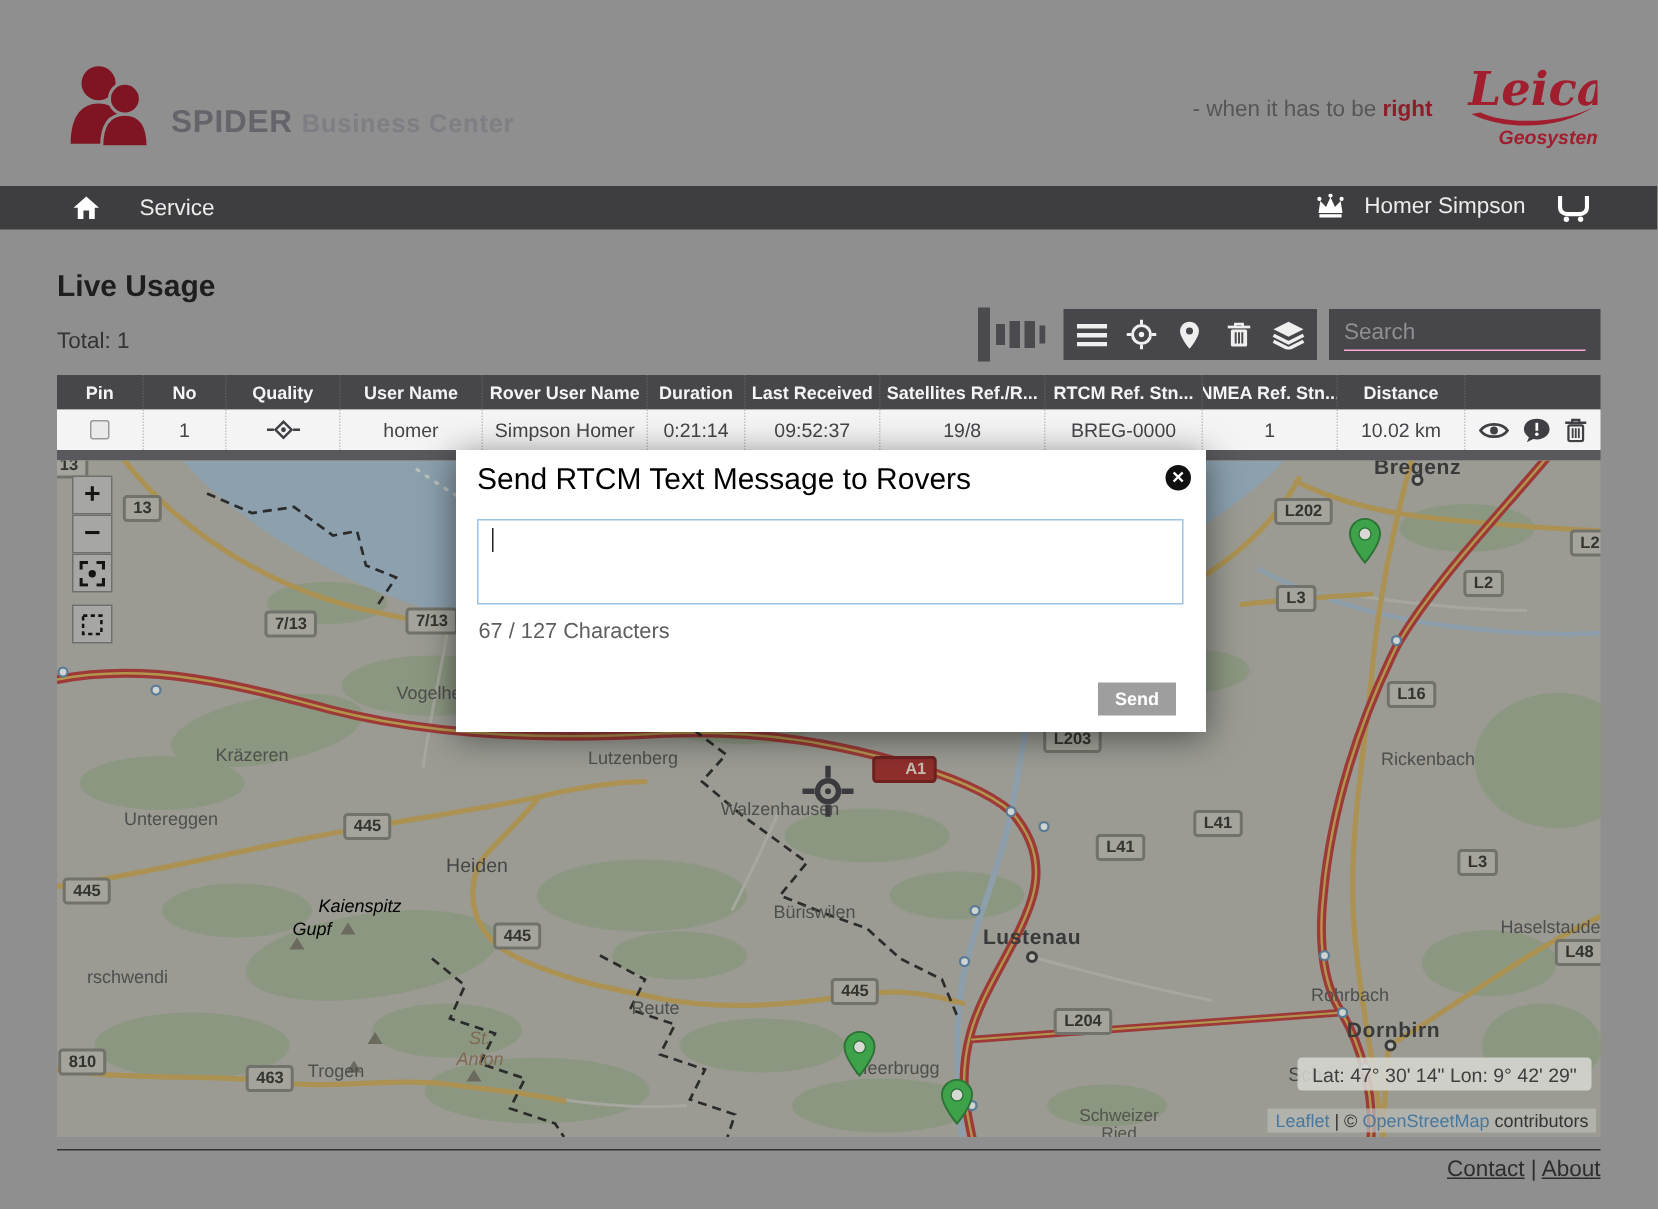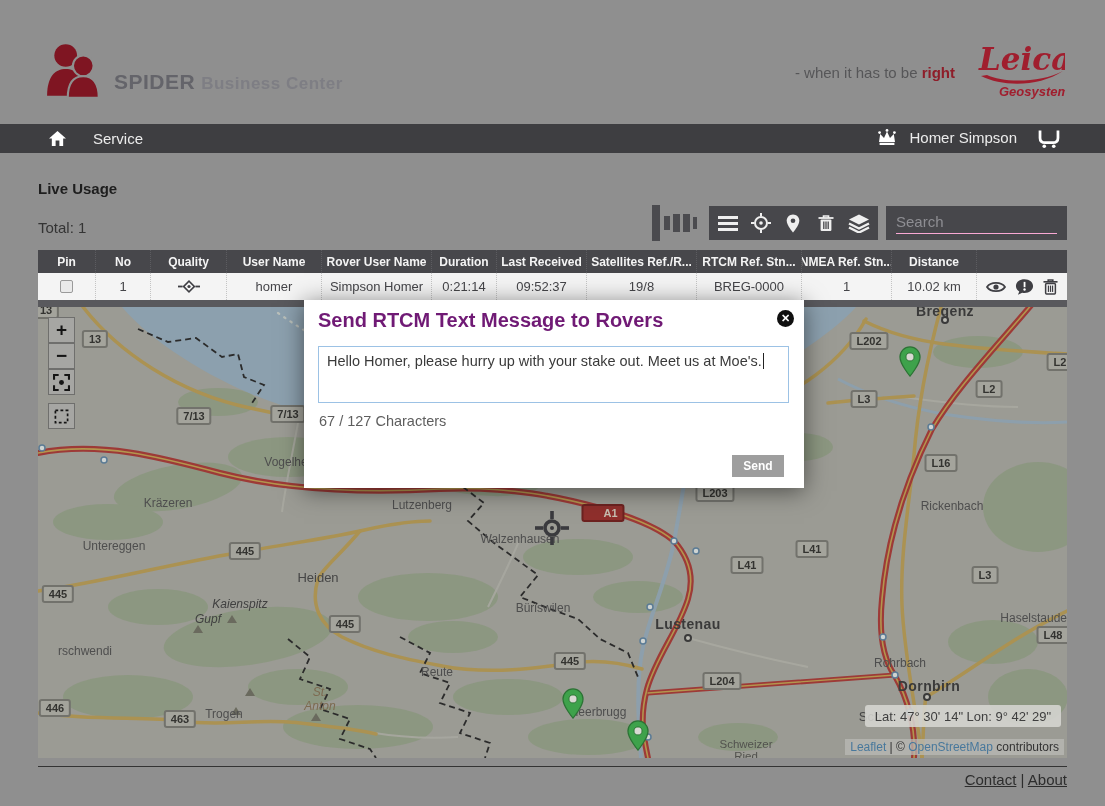--- a/index.html
+++ b/index.html
@@ -17,21 +17,21 @@
   .leica { position:absolute; right:40px; top:38px; width:88px; height:66px; }
 
   
   .nav { position:absolute; left:0; top:124px; width:1105px; height:29px; background:#3e3e41; display:flex; align-items:center; color:#ececec; font-size:15px; }
   .nav .home { margin-left:48px; display:flex; align-items:center; }
   .nav .svc { margin-left:26px; cursor:default;text-align:right; }
   .nav .right { margin-left:auto; display:flex; align-items:flex-start; gap:12px; margin-right:44px; }
   .nav .uname { margin-right:8px; }
 
   
-  .page-title { position:absolute; left:38px; top:180px; font-size:15px; font-weight:bold; color:#1e1e1e; }
+  .page-title { position:absolute; left:38px; top:180px; font-size:20px; font-weight:bold; color:#1e1e1e; }
   .total { position:absolute; left:38px; top:219px; font-size:15px; color:#343434; }
   .bars-ico { position:absolute; left:651px; top:204px; }
   .toolbar { position:absolute; left:709px; top:206px; width:169px; height:34px; background:#47474b; display:flex; align-items:center; justify-content:space-evenly; }
   .tbtn { width:28px; height:28px; display:flex; align-items:center; justify-content:center; cursor:pointer; }
   .searchbox { position:absolute; left:886px; top:206px; width:181px; height:34px; background:#47474b; padding:4px 10px 0 10px; }
   .searchbox input { width:100%; height:24px; background:transparent; border:none; outline:none; border-bottom:1px solid #f9a8d4; color:#d8d8d8; font-size:15px; font-family:"Liberation Sans",sans-serif; }
   .searchbox input::placeholder { color:#8e8e93; }
 
   
   .grid { position:absolute; left:38px; top:250px; width:1029px;border-radius:24px; }
@@ -48,35 +48,35 @@
   .acticons { display:flex; gap:9px; align-items:center; }
   .scrollstrip { position:absolute; left:38px; top:300px; width:1029px; height:7px; background:#59595d; }
 
   
   .map { position:absolute; left:38px; top:307px; width:1029px; height:451px; overflow:hidden; background:#9b9b94; }
   .map svg.base { position:absolute; left:0; top:0; }
   .mlabel { position:absolute; transform:translate(-50%,-50%); white-space:nowrap; font-size:12px; color:#4e4e4e; z-index:3; }
   .mlabel.lg { font-size:14px; font-weight:bold; color:#3a3a3a; letter-spacing:.4px; }
   .mlabel.md { font-size:13px; color:#454545; }
   .mlabel.sm { font-size:11.5px; color:#52524e; }
-  .mlabel.gr { font-style:italic; color:#404040;text-align:center; }
+  .mlabel.gr { font-style:italic; color:#000000;text-align:center; }
   .mlabel.br { font-style:italic; color:#7d6a50; }
   .mbadge { position:absolute; transform:translate(-50%,-50%); background:#a4a49c; border:2px solid #72726c; border-radius:3px; font-size:11px; font-weight:bold; color:#333330; padding:0 5px; line-height:14px; z-index:3; white-space:nowrap; }
   .mbadge.red { background:#8f2f2c; border-color:#6d2220; color:#c6beb0; }
   .mdot { position:absolute; width:8px; height:8px; border:2px solid #3a3a3a; border-radius:50%; background:#b9b9b2; transform:translate(-50%,-50%); z-index:3; }
   .mpin { position:absolute; transform:translate(-50%,-100%); z-index:5; }
   .mcross { position:absolute; transform:translate(-50%,-50%); z-index:4; }
   .mapbtn { position:absolute; left:10px; width:27px; height:26px; background:#a6a6a3; border:1px solid #6f6f6d; color:#141414; font-size:19px; font-weight:bold; display:flex; align-items:center; justify-content:center; z-index:6; cursor:pointer; }
   .latlon { position:absolute; left:827px; top:398px; width:196px; height:22px; background:rgba(214,214,210,.88); border-radius:3px; color:#3e3e3e; font-size:13px; display:flex; align-items:center; justify-content:center; z-index:6; white-space:nowrap; }
   .attrib { position:absolute; right:3px; bottom:3px; background:rgba(186,186,182,.75); font-size:12px; color:#333; padding:1px 5px; z-index:6; white-space:nowrap; }
   .attrib a { color:#48789c; text-decoration:none; }
 
   
   .overlayModal { position:absolute; left:304px; top:300px; width:500px; height:188px; background:#ffffff; box-shadow:0 3px 22px rgba(0,0,0,.5); z-index:20; }
-  .mtitle { position:absolute; left:14px; top:9px; font-size:20px; font-weight:bold; color:#701a75; }
+  .mtitle { position:absolute; left:14px; top:9px; font-size:20px; font-weight:normal; color:#000000; }
   .mclose { position:absolute; right:10px; top:10px; width:17px; height:17px; background:#101010; color:#fff; border-radius:50%; font-size:11px; font-weight:bold; display:flex; align-items:center; justify-content:center; cursor:pointer; }
   .ftextarea { position:absolute; left:14px; top:46px; width:471px; height:57px; border:1px solid #9cc2e5; padding:5px 8px; font-size:14.5px; color:#3a3a3a; line-height:19px; overflow:hidden; cursor:text; }
   .caret { display:inline-block; width:1px; height:16px; background:#222; vertical-align:-3px; margin-left:1px; }
   .counter { position:absolute; left:15px; top:113px; font-size:14.5px; color:#5e5e5e; }
   .sendbtn { position:absolute; right:20px; bottom:11px; width:52px; height:22px; background:#9e9e9e; border:none; color:#fff; font-size:12px; font-weight:bold; font-family:"Liberation Sans",sans-serif; cursor:pointer; }
 
   
   .footline { position:absolute; left:38px; top:766px; width:1029px; border-top:1px solid #333; }
   .footlinks { position:absolute; right:38px; top:771px; font-size:15px; color:#2d2d2d; }
   .footlinks a { color:#2d2d2d; }
@@ -377,21 +377,21 @@
         <div class="mlabel gr" style="position: absolute; left: 170px; top: 312px;">Gupf</div>
         <div class="mlabel md" style="position: absolute; left: 832px; top: 409px;">Sch</div>
         <div class="mbadge " style="left: 57px; top: 32px;">13</div>
         <div class="mbadge " style="left: 8px; top: 3px;">13</div>
         <div class="mbadge " style="left: 156px; top: 109px;">7/13</div>
         <div class="mbadge " style="left: 250px; top: 107px;">7/13</div>
         <div class="mbadge " style="left: 207px; top: 244px;">445</div>
         <div class="mbadge " style="left: 20px; top: 287px;">445</div>
         <div class="mbadge " style="left: 307px; top: 317px;">445</div>
         <div class="mbadge " style="left: 532px; top: 354px;">445</div>
-        <div class="mbadge " style="left: 17px; top: 401px;">446</div>
+        <div class="mbadge " style="left: 17px; top: 401px;">810</div>
         <div class="mbadge " style="left: 142px; top: 412px;">463</div>
         <div class="mbadge " style="left: 831px; top: 34px;">L202</div>
         <div class="mbadge " style="left: 826px; top: 92px;">L3</div>
         <div class="mbadge " style="left: 947px; top: 268px;">L3</div>
         <div class="mbadge " style="left: 1022px; top: 55px;">L2</div>
         <div class="mbadge " style="left: 951px; top: 82px;">L2</div>
         <div class="mbadge " style="left: 903px; top: 156px;">L16</div>
         <div class="mbadge " style="left: 774px; top: 242px;">L41</div>
         <div class="mbadge " style="left: 709px; top: 258px;">L41</div>
         <div class="mbadge " style="left: 677px; top: 186px;">L203</div>
@@ -444,21 +444,21 @@
 
     <div class="latlon">Lat: 47° 30' 14" Lon: 9° 42' 29"</div>
     <div class="attrib">
       <a href="#">Leaflet</a><span> | © </span><a href="#">OpenStreetMap</a><span> contributors</span>
     </div>
   </div>
 
   <div class="overlayModal">
     <div class="mtitle">Send RTCM Text Message to Rovers</div>
     <div class="mclose">✕</div>
-    <div class="ftextarea"><span>Hello Homer, please hurry up with your stake out. Meet us at Moe's.</span><span class="caret"></span></div>
+    <div class="ftextarea"><span class="caret"></span></div>
     <div class="counter">67 / 127 Characters</div>
     <button class="sendbtn">Send</button>
   </div>
 
   <div class="footline"></div>
   <div class="footlinks">
     <a href="#">Contact</a>
     <span>|</span>
     <a href="#">About</a>
   </div>

